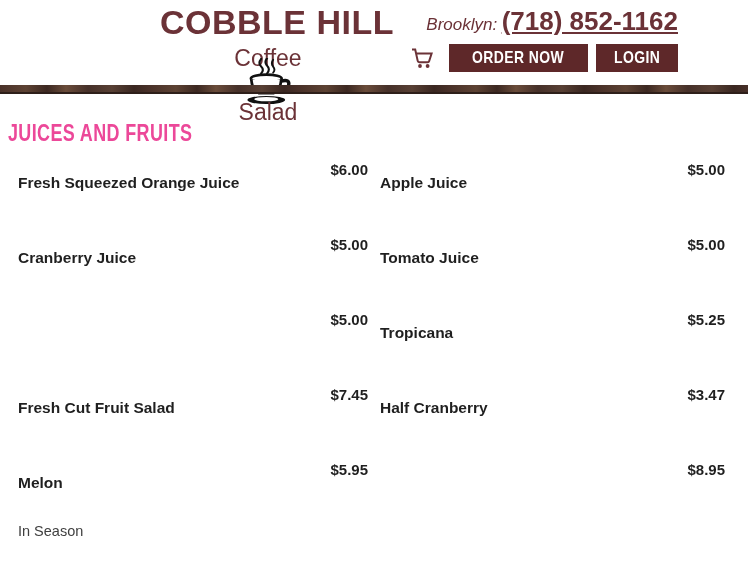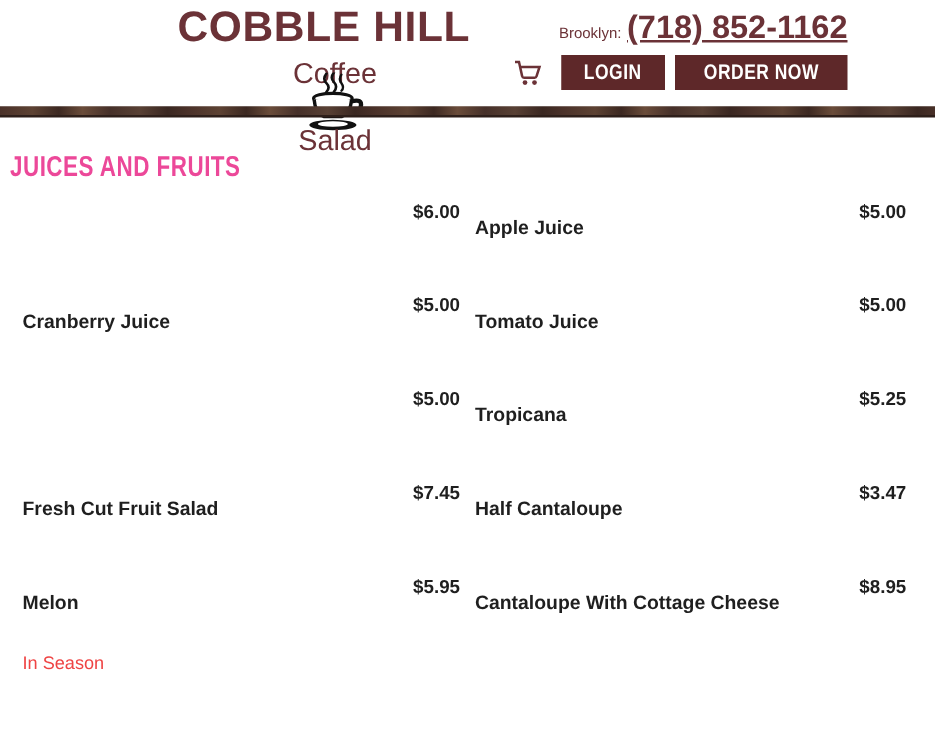--- a/index.html
+++ b/index.html
@@ -8,34 +8,34 @@
     width:748px; height:586px;
     font-family:"Liberation Sans", sans-serif;
     position:relative; overflow:hidden;
     color:#1f1f1f;
   }
   .page { position:relative; width:748px; height:586px; background:#fff; }
 
   
   .site-header { position:relative; height:85px; background:#fff; }
 
-  .logo { position:absolute; left:142px; top:4px; width:252px; text-align:left; cursor:pointer; }
+  .logo { position:absolute; left:142px; top:4px; width:252px; text-align:right; cursor:pointer; }
   .logo-title {
     font-size:34px; font-weight:bold; color:#6b3237; letter-spacing:0.5px; line-height:36px;
     white-space:nowrap;
   }
   .logo-sub {
     margin-top:6px; font-size:23px; font-weight:normal; color:#6b3237;
     display:flex; align-items:center; justify-content:center; gap:2px; line-height:24px;flex-direction:column;
   }
   .cup-icon { width:58px; height:48px; margin:-14px -4px -8px -4px; }
 
   .header-right { position:absolute; right:70px; top:6px; text-align:right; }
   .phone-line { white-space:nowrap; }
-  .loc-label { font-size:12px; color:#6b3237; }
+  .loc-label { font-size:17px; color:#6b3237;font-style:italic; }
   .phone-link { font-size:26px; font-weight:bold; color:#6b3237; text-decoration:underline; cursor:pointer; }
   .header-actions { margin-top:7px; display:flex; align-items:center; justify-content:flex-end; gap:8px; }
   .cart-btn { display:inline-flex; align-items:center; margin-right:6px; cursor:pointer; }
   .hdr-btn {
     background:#5e2829; color:#fff; border:none; cursor:pointer;
     height:28px; padding:0 13px; display:inline-flex; align-items:center; justify-content:center;
   }
   .hdr-btn + .hdr-btn { margin-left:0; }
   .cond { display:inline-block; transform:scaleX(0.82); transform-origin:center; white-space:nowrap; }
   .hdr-btn .cond { font-size:17px; font-weight:bold; letter-spacing:0.5px; }
@@ -55,21 +55,21 @@
   .section-title { color:#ec4899; line-height:24px; height:24px;margin-top:20px; }
   .section-title .cond { transform-origin:left center; transform:scaleX(0.78); font-size:23px; font-weight:bold; letter-spacing:0.5px; }
 
   .menu-grid {
     margin-left:10px; margin-top:13px;
     display:grid; grid-template-columns:350px 345px; column-gap:12px;
   }
   .menu-item { position:relative; height:75px; cursor:pointer; }
   .item-price { position:absolute; top:3px; right:0; font-size:15px; font-weight:bold; color:#1f1f1f; }
   .item-name  { position:absolute; top:16px; left:0; font-size:15.5px; font-weight:bold; color:#1f1f1f; white-space:nowrap; }
-  .item-desc  { position:absolute; top:65px; left:0; font-size:14.5px; color:#ef4444; }
+  .item-desc  { position:absolute; top:65px; left:0; font-size:14.5px; color:#404040; }
 </style>
 </head>
 <body>
 
 <div class="page">
 
   <header class="site-header">
 
     <div class="logo">
       <div class="logo-title">COBBLE HILL</div>
@@ -96,42 +96,43 @@
       </div>
       <div class="header-actions">
         <span class="cart-btn">
           <svg width="24" height="22" viewBox="0 0 24 22" aria-hidden="true">
             <path d="M1 2.5 h3.2 l2.5 11.4 a1.6 1.6 0 0 0 1.6 1.3 h8.3 a1.6 1.6 0 0 0 1.6 -1.2 L20.6 6.5 H5" fill="none" stroke="#6b3237" stroke-width="2"></path>
             <circle cx="9" cy="19" r="1.9" fill="#6b3237"></circle>
             <circle cx="16.6" cy="19" r="1.9" fill="#6b3237"></circle>
           </svg>
         </span>
         <button class="hdr-btn">
-          <span class="cond">LOGIN</span>
+          <span class="cond">ORDER NOW</span>
         </button>
         <button class="hdr-btn">
-          <span class="cond">ORDER NOW</span>
+          <span class="cond">LOGIN</span>
         </button>
       </div>
     </div>
 
   </header>
 
   <div class="woodbar"></div>
 
   <main class="menu">
     <h2 class="section-title">
       <span class="cond">JUICES AND FRUITS</span>
     </h2>
 
     <div class="menu-grid">
 
       <div class="menu-col">
         <div class="menu-item">
           <span class="item-price">$6.00</span>
+          <span class="item-name">Fresh Squeezed Orange Juice</span>
         </div>
         <div class="menu-item">
           <span class="item-price">$5.00</span>
           <span class="item-name">Cranberry Juice</span>
         </div>
         <div class="menu-item">
           <span class="item-price">$5.00</span>
         </div>
         <div class="menu-item">
           <span class="item-price">$7.45</span>
@@ -152,24 +153,23 @@
         <div class="menu-item">
           <span class="item-price">$5.00</span>
           <span class="item-name">Tomato Juice</span>
         </div>
         <div class="menu-item">
           <span class="item-price">$5.25</span>
           <span class="item-name">Tropicana</span>
         </div>
         <div class="menu-item">
           <span class="item-price">$3.47</span>
-          <span class="item-name">Half Cantaloupe</span>
+          <span class="item-name">Half Cranberry</span>
         </div>
         <div class="menu-item">
           <span class="item-price">$8.95</span>
-          <span class="item-name">Cantaloupe With Cottage Cheese</span>
         </div>
       </div>
 
     </div>
   </main>
 
 </div>
 
 </body></html>

